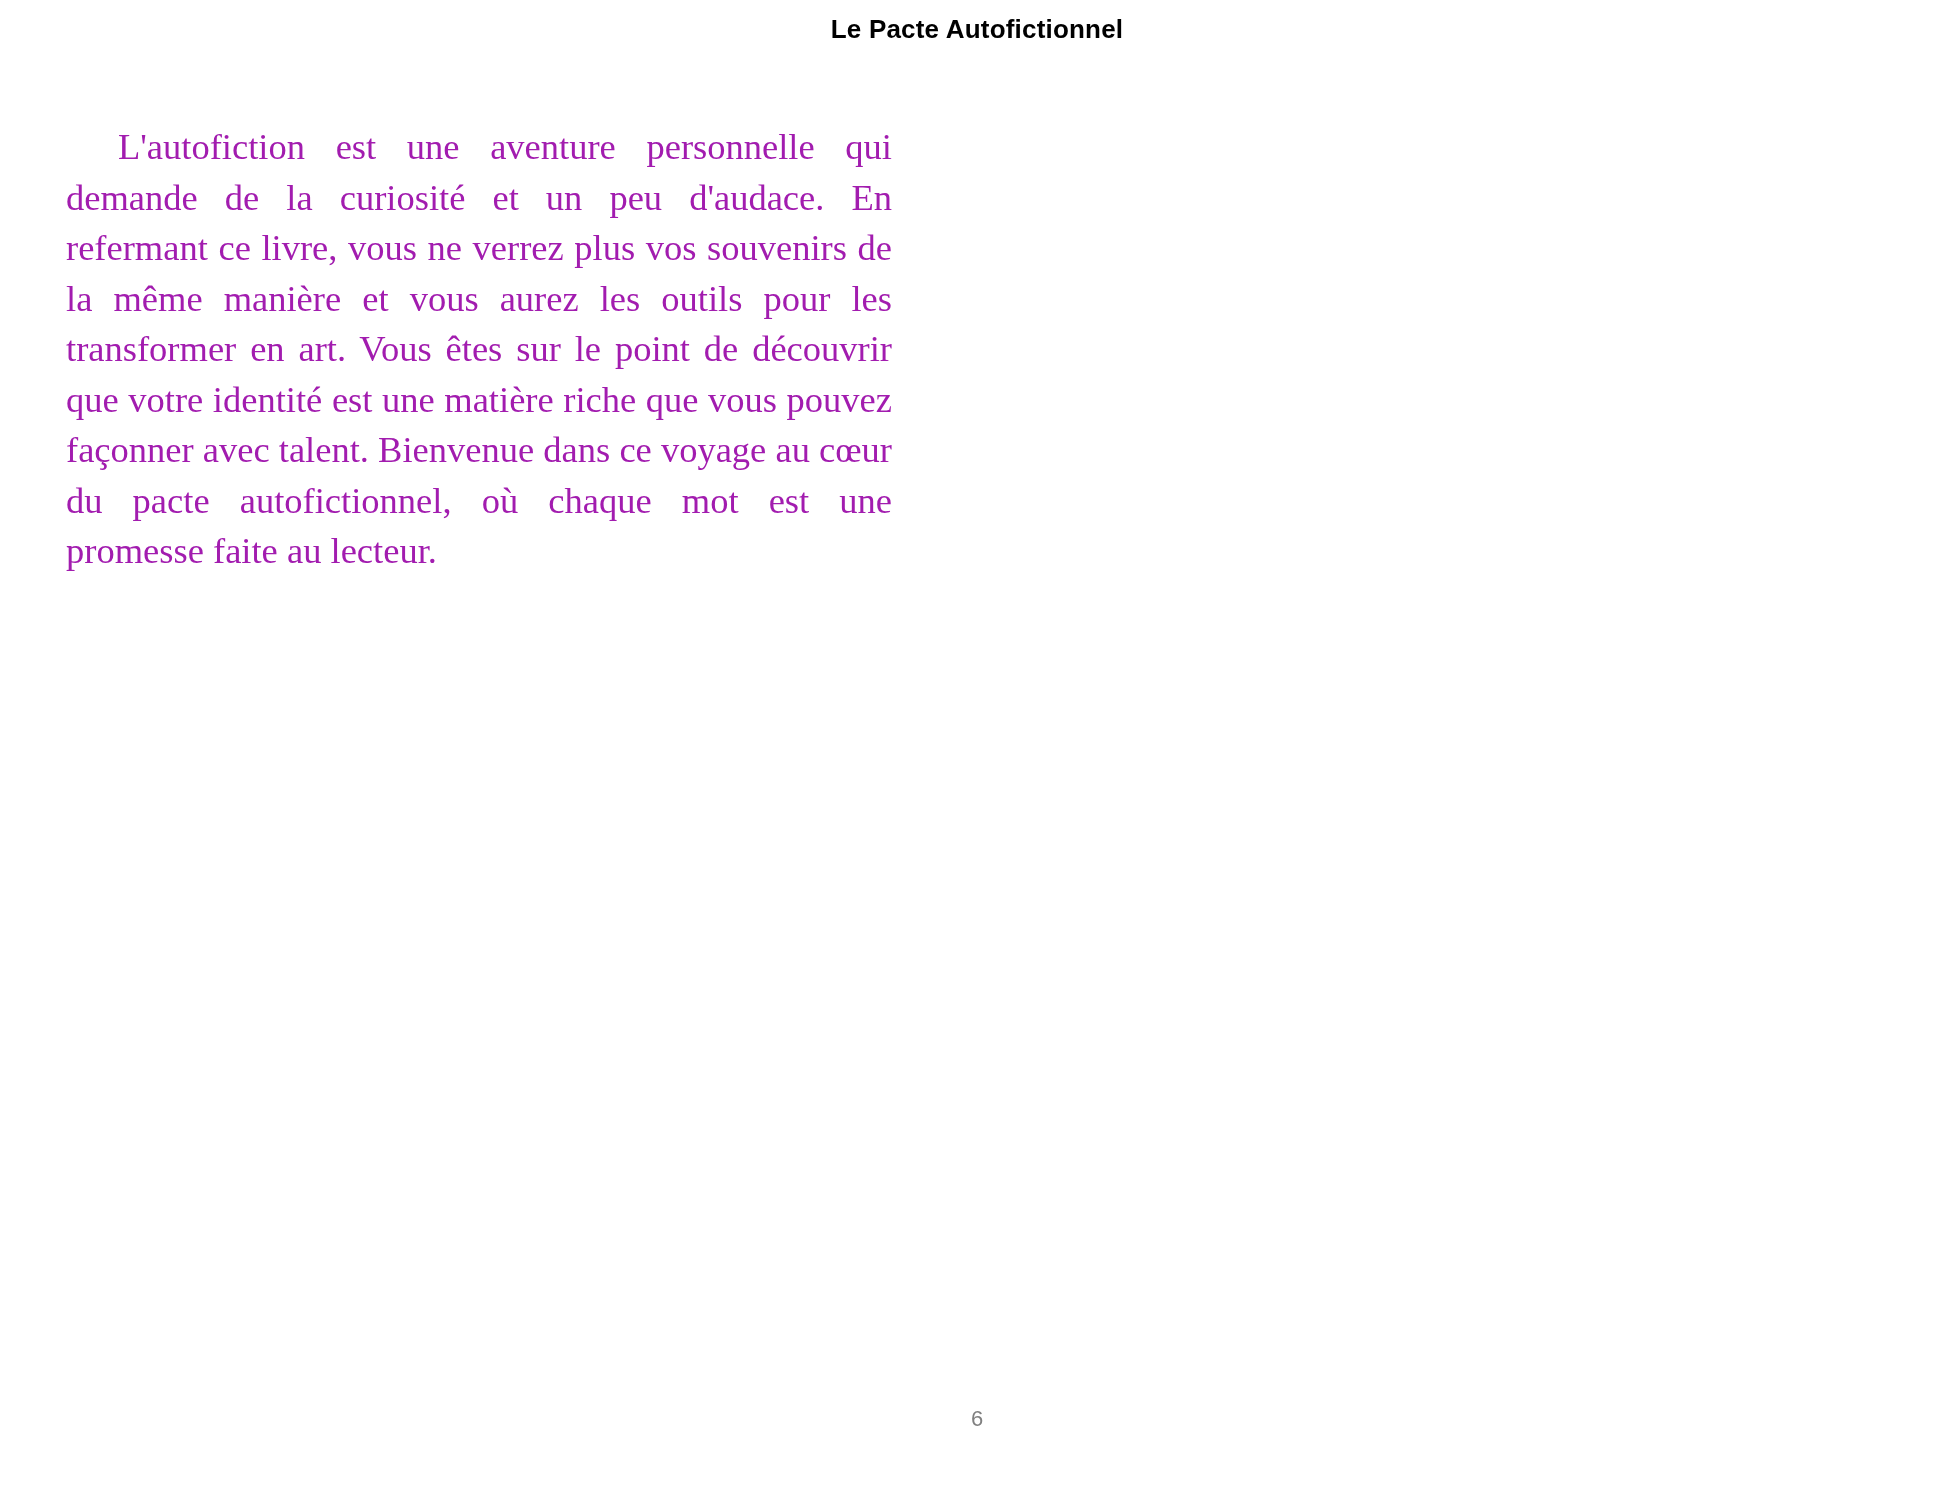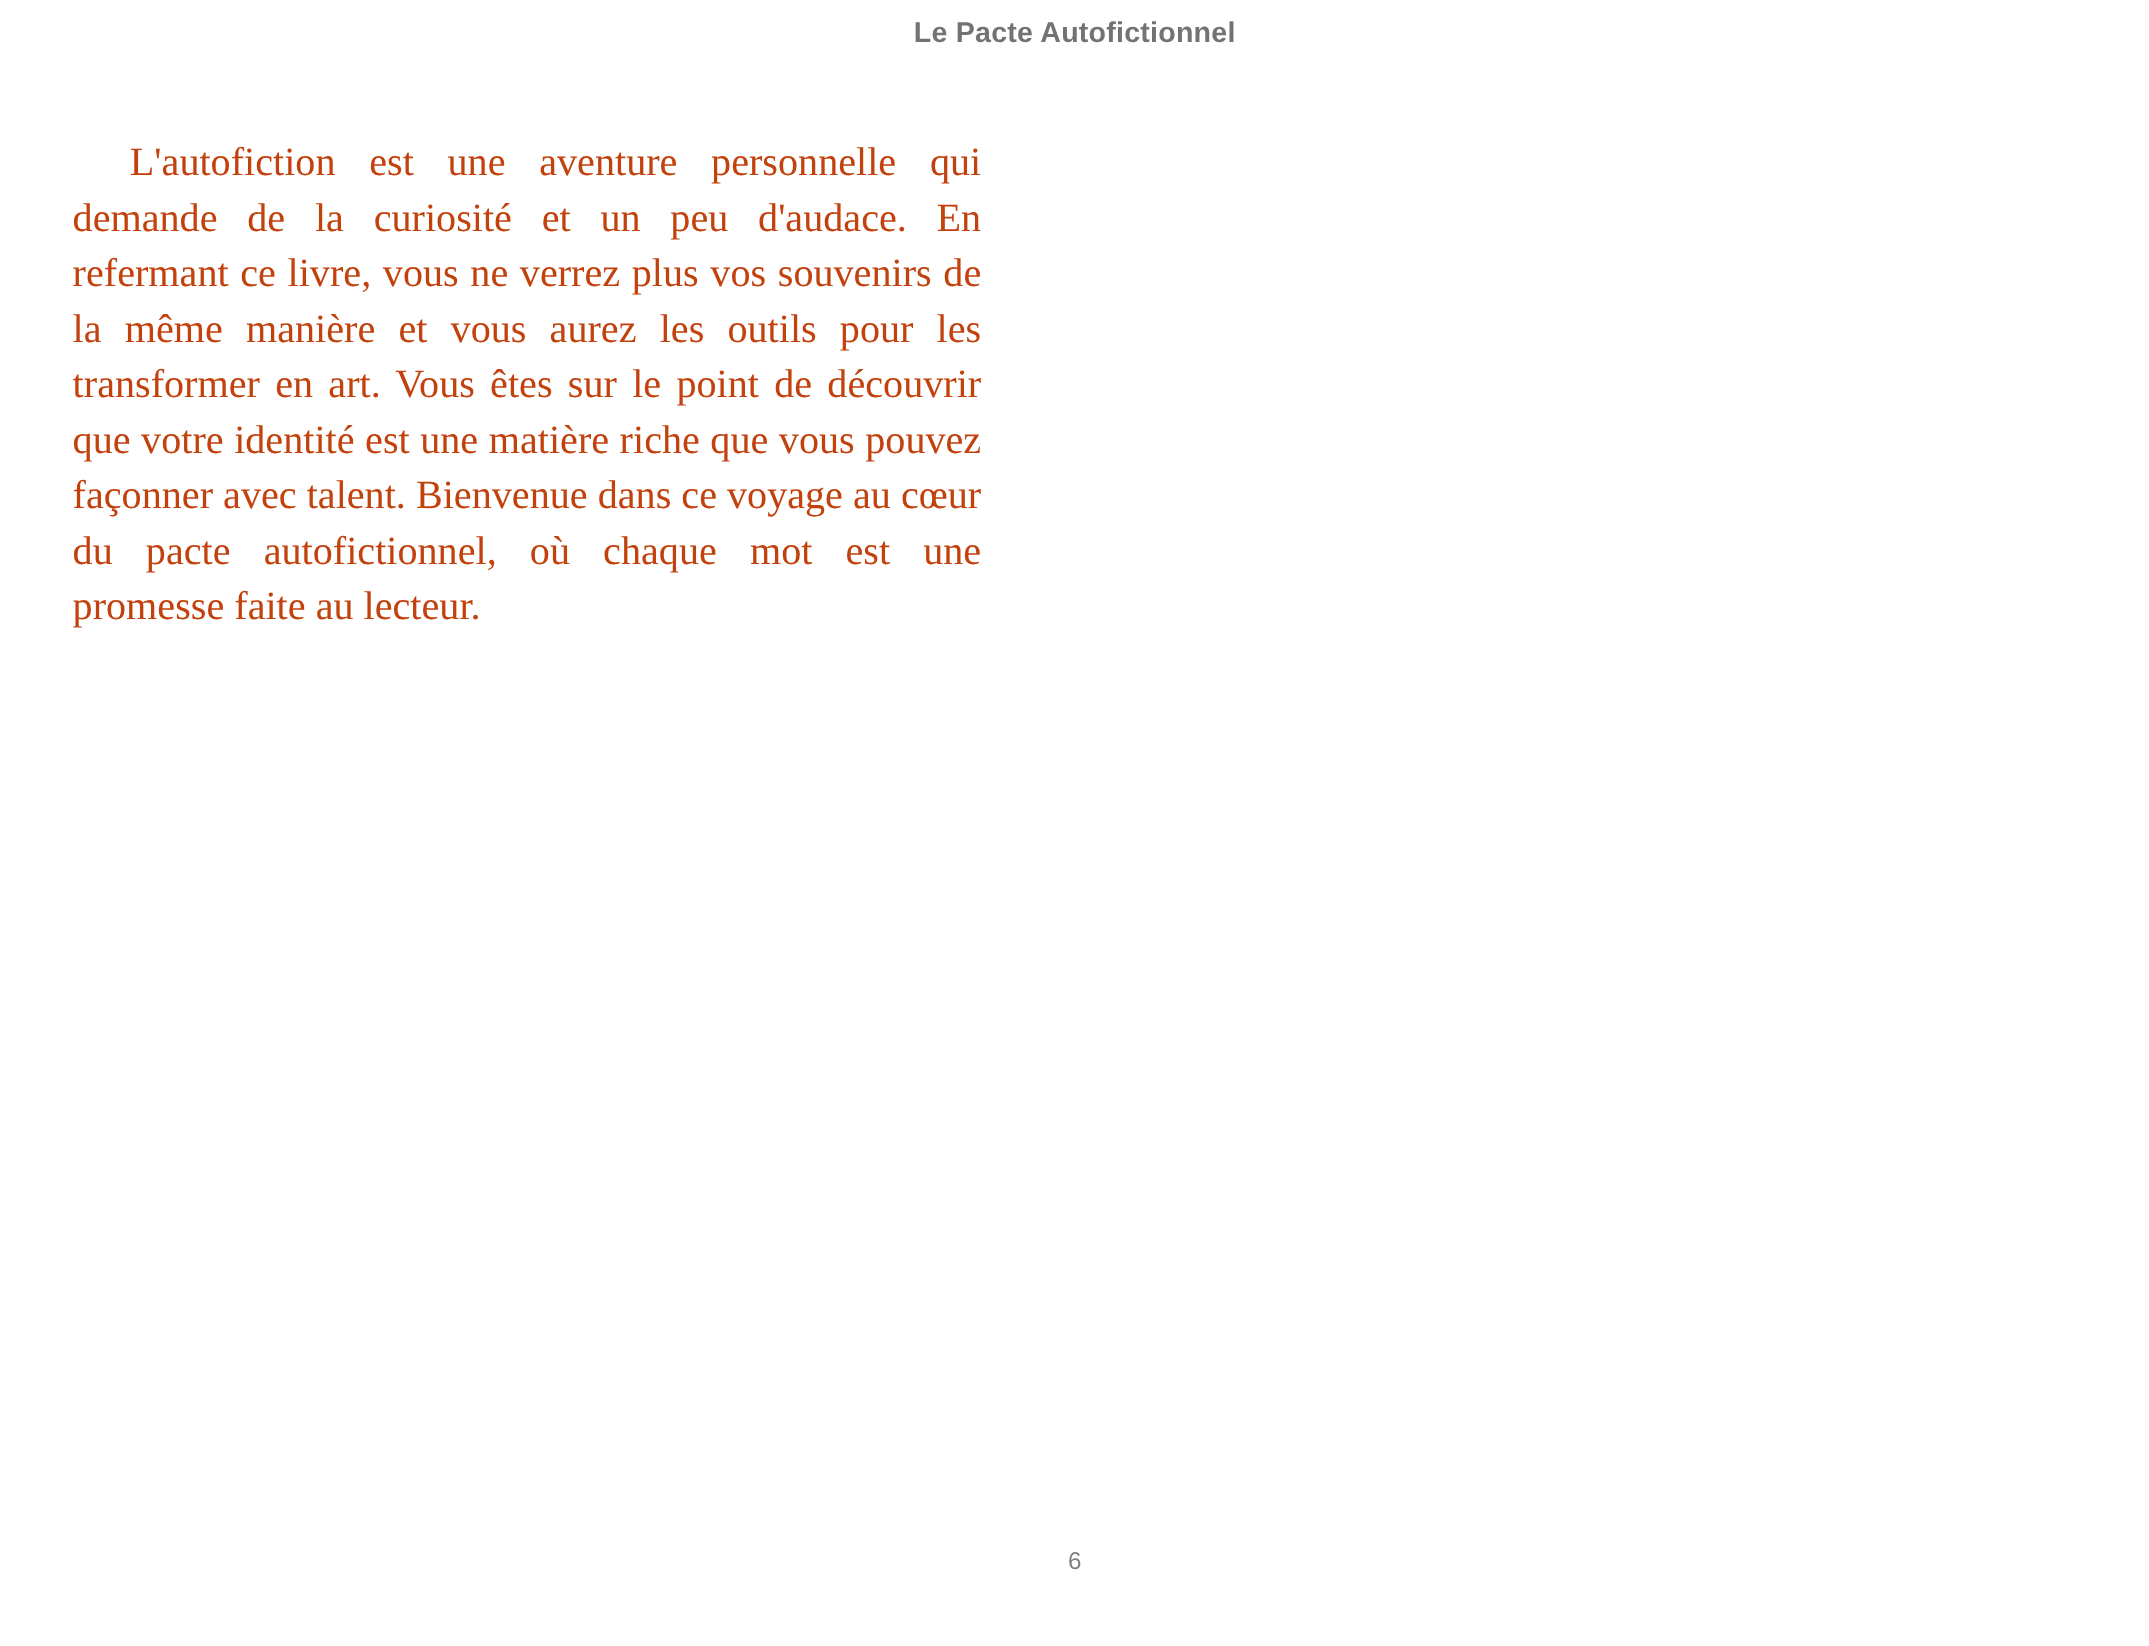--- a/index.html
+++ b/index.html
@@ -16,35 +16,35 @@
   .running-header {
     position: absolute;
     top: 12px;
     left: 0;
     width: 1954px;
     text-align: center;
     font-family: "Liberation Sans", "DejaVu Sans", sans-serif;
     font-weight: bold;
     font-size: 26px;
     line-height: 34px;
-    color: #737373;
+    color: #000000;
     letter-spacing: 0.2px;
   }
   .page-column {
     position: absolute;
     top: 122px;
     left: 66px;
     width: 826px;
   }
   .body-paragraph {
     margin: 0;
     font-family: "Liberation Serif", "DejaVu Serif", serif;
     font-size: 36.5px;
     line-height: 50.5px;
-    color: #c2410c;
+    color: #a21caf;
     text-align: justify;
     text-indent: 52px;
     hyphens: manual;
   }
   .page-number {
     position: absolute;
     top: 1406px;
     left: 0;
     width: 1954px;
     text-align: center;

